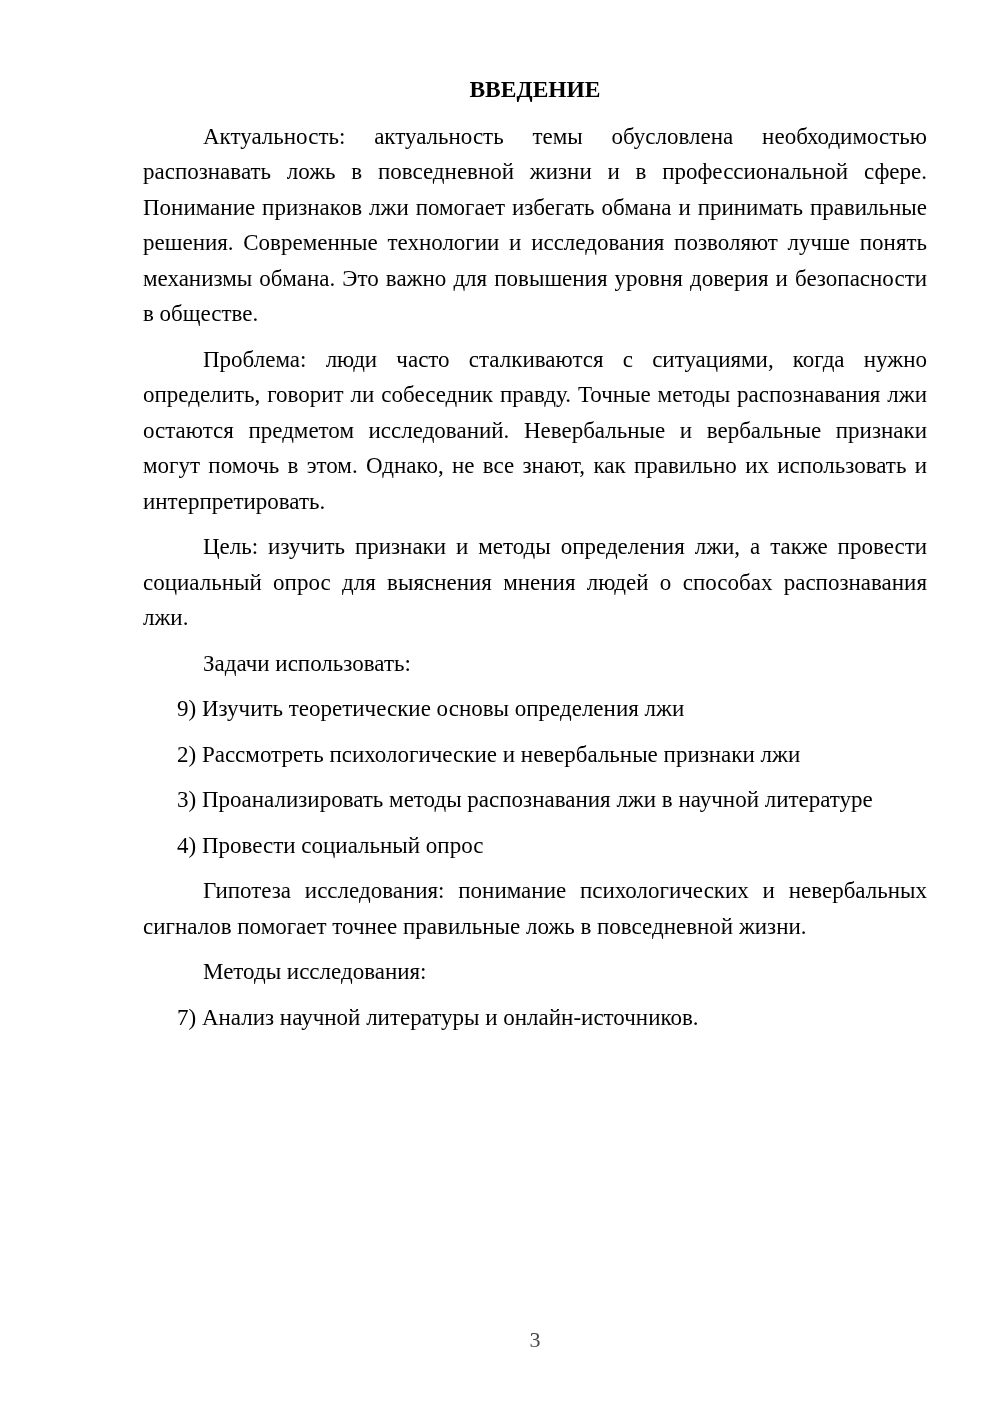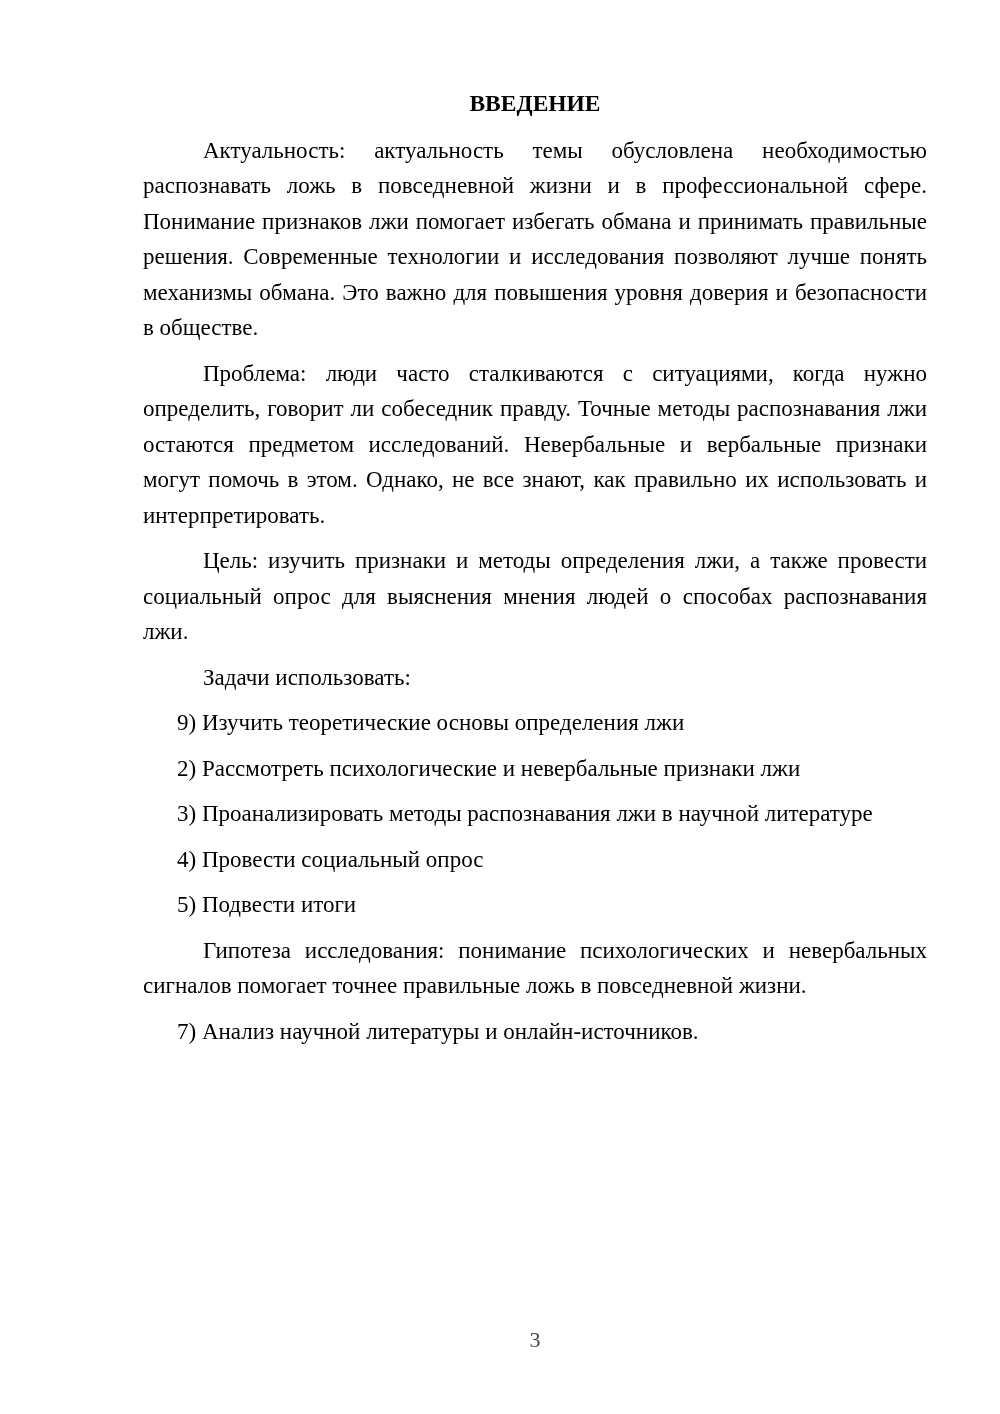--- a/index.html
+++ b/index.html
@@ -12,21 +12,21 @@
     width: 1000px;
     height: 1414px;
     background: #ffffff;
     font-family: "Liberation Serif", serif;
     color: #000000;
     overflow: hidden;
   }
   .content {
     position: absolute;
     left: 143px;
-    top: 86px;
+    top: 72px;
     width: 784px;
   }
   .doc-title {
     font-size: 23.5px;
     line-height: 35.5px;
     font-weight: bold;
     text-align: center;
     margin: 0 0 11px 0;
   }
   .para {
@@ -65,25 +65,25 @@
     <p class="para body">Задачи использовать:</p>
 
     <p class="para list">9) Изучить теоретические основы определения лжи</p>
 
     <p class="para list">2) Рассмотреть психологические и невербальные признаки лжи</p>
 
     <p class="para list">3) Проанализировать методы распознавания лжи в научной литературе</p>
 
     <p class="para list">4) Провести социальный опрос</p>
 
-    <p class="para list">5) Подвести итоги</p>
 
 
 
     <p class="para body">Гипотеза исследования: понимание психологических и невербальных сигналов помогает точнее правильные ложь в повседневной жизни.</p>
 
+    <p class="para body">Методы исследования:</p>
 
     <p class="para list">7) Анализ научной литературы и онлайн-источников.</p>
 
   </div>
 
   <div class="page-number">3</div>
 </div>
 
 </body></html>

